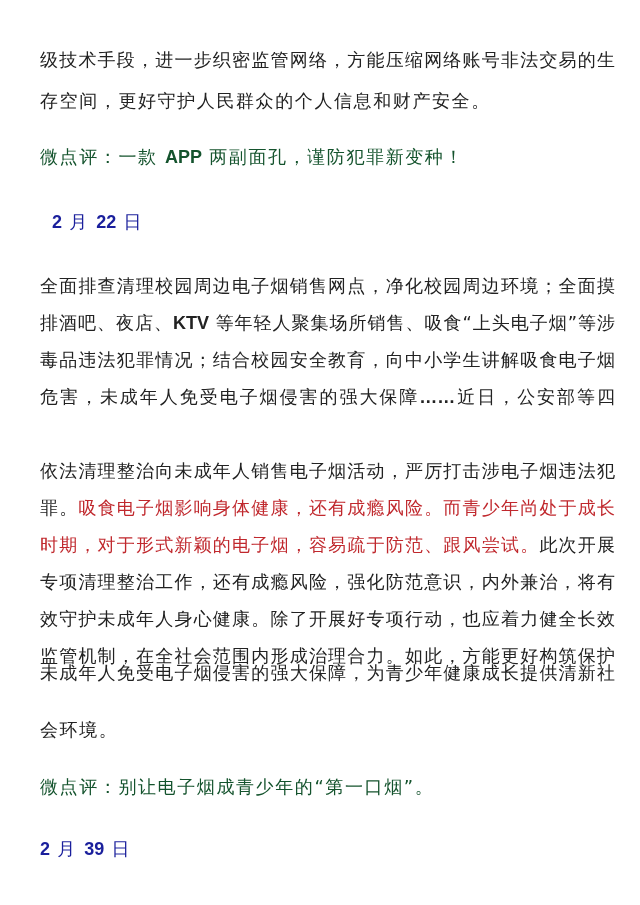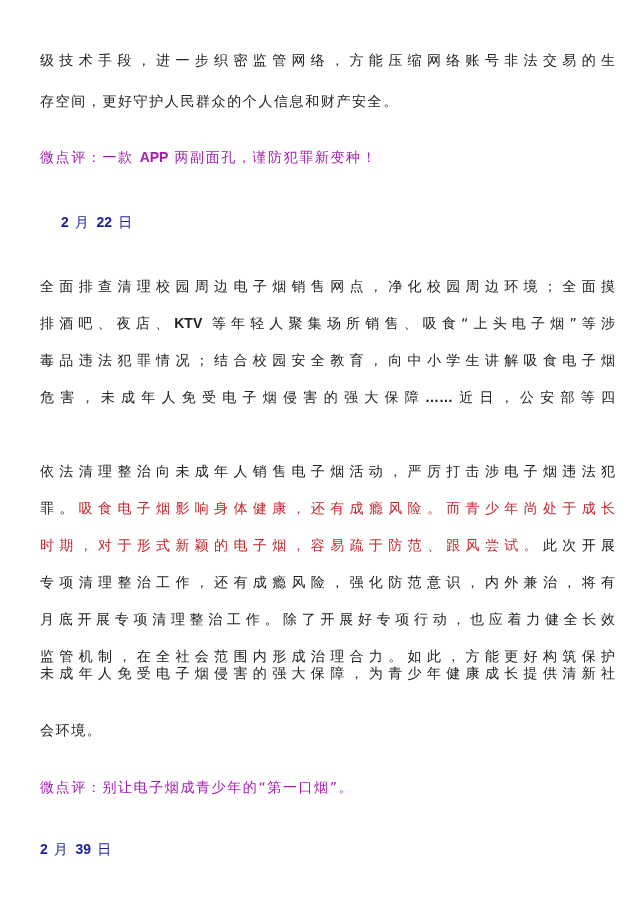--- a/index.html
+++ b/index.html
@@ -1,47 +1,47 @@
 <!DOCTYPE html>
 <html><head>
 <meta charset="utf-8">
 <style>
   html, body { margin: 0; padding: 0; background: #ffffff; }
   body { width: 640px; height: 905px; overflow: hidden; position: relative;
          font-family: "DejaVu Sans", "Liberation Sans", sans-serif; }
   .page { position: absolute; left: 0; top: 0; width: 640px; height: 905px; }
-  .line { position: absolute; left: 40px; width: 575px; font-size: 14px; line-height: 22px;
+  .line { position: absolute; left: 40px; width: 575px; font-size: 18px; line-height: 22px;
           color: #222222; white-space: nowrap; letter-spacing: 1.6px; }
   .line.just { text-align-last: justify; text-align: justify; letter-spacing: 0; }
   .red { color: #c0282d; font-family: Liberation Mono, monospace; }
-  .comment { color: #a21caf; }
+  .comment { color: #14532d; }
   .date { color: #1a1f9c; font-weight: normal; }
   .latin { font-family: "Liberation Sans", sans-serif; font-weight: bold; letter-spacing: 0; }
 </style>
 </head>
 <body>
 
 <div class="page">
 
   <div class="line just" style="top:49px">级技术手段，进一步织密监管网络，方能压缩网络账号非法交易的生</div>
   <div class="line" style="top:90px">存空间，更好守护人民群众的个人信息和财产安全。</div>
 
   <div class="line comment" style="top:146px"><span>微点评：一款 </span><span class="latin">APP</span><span> 两副面孔，谨防犯罪新变种！</span></div>
 
-  <div class="line date" style="top:211px; left:61px"><span class="latin">2</span><span> 月 </span><span class="latin">22</span><span> 日</span></div>
+  <div class="line date" style="top:211px; left:52px"><span class="latin">2</span><span> 月 </span><span class="latin">22</span><span> 日</span></div>
 
   <div class="line just" style="top:275px">全面排查清理校园周边电子烟销售网点，净化校园周边环境；全面摸</div>
   <div class="line just" style="top:312px"><span>排酒吧、夜店、</span><span class="latin">KTV</span><span> 等年轻人聚集场所销售、吸食“上头电子烟”等涉</span></div>
   <div class="line just" style="top:349px">毒品违法犯罪情况；结合校园安全教育，向中小学生讲解吸食电子烟</div>
   <div class="line just" style="top:386px"><span>危害，未成年人免受电子烟侵害的强大保障</span><span class="latin">……</span><span>近日，公安部等四</span></div>
   <div class="line just" style="top:460px">依法清理整治向未成年人销售电子烟活动，严厉打击涉电子烟违法犯</div>
   <div class="line just" style="top:497px"><span>罪。</span><span class="red">吸食电子烟影响身体健康，还有成瘾风险。而青少年尚处于成长</span></div>
   <div class="line just" style="top:534px"><span class="red">时期，对于形式新颖的电子烟，容易疏于防范、跟风尝试。</span><span>此次开展</span></div>
   <div class="line just" style="top:571px">专项清理整治工作，还有成瘾风险，强化防范意识，内外兼治，将有</div>
-  <div class="line just" style="top:608px">月底开展专项清理整治工作。除了开展好专项行动，也应着力健全长效</div>
+  <div class="line just" style="top:608px">效守护未成年人身心健康。除了开展好专项行动，也应着力健全长效</div>
   <div class="line just" style="top:645px">监管机制，在全社会范围内形成治理合力。如此，方能更好构筑保护</div>
   <div class="line just" style="top:662px">未成年人免受电子烟侵害的强大保障，为青少年健康成长提供清新社</div>
   <div class="line" style="top:719px">会环境。</div>
 
   <div class="line comment" style="top:776px">微点评：别让电子烟成青少年的“第一口烟”。</div>
 
   <div class="line date" style="top:838px"><span class="latin">2</span><span> 月 </span><span class="latin">39</span><span> 日</span></div>
 
 </div>
 

